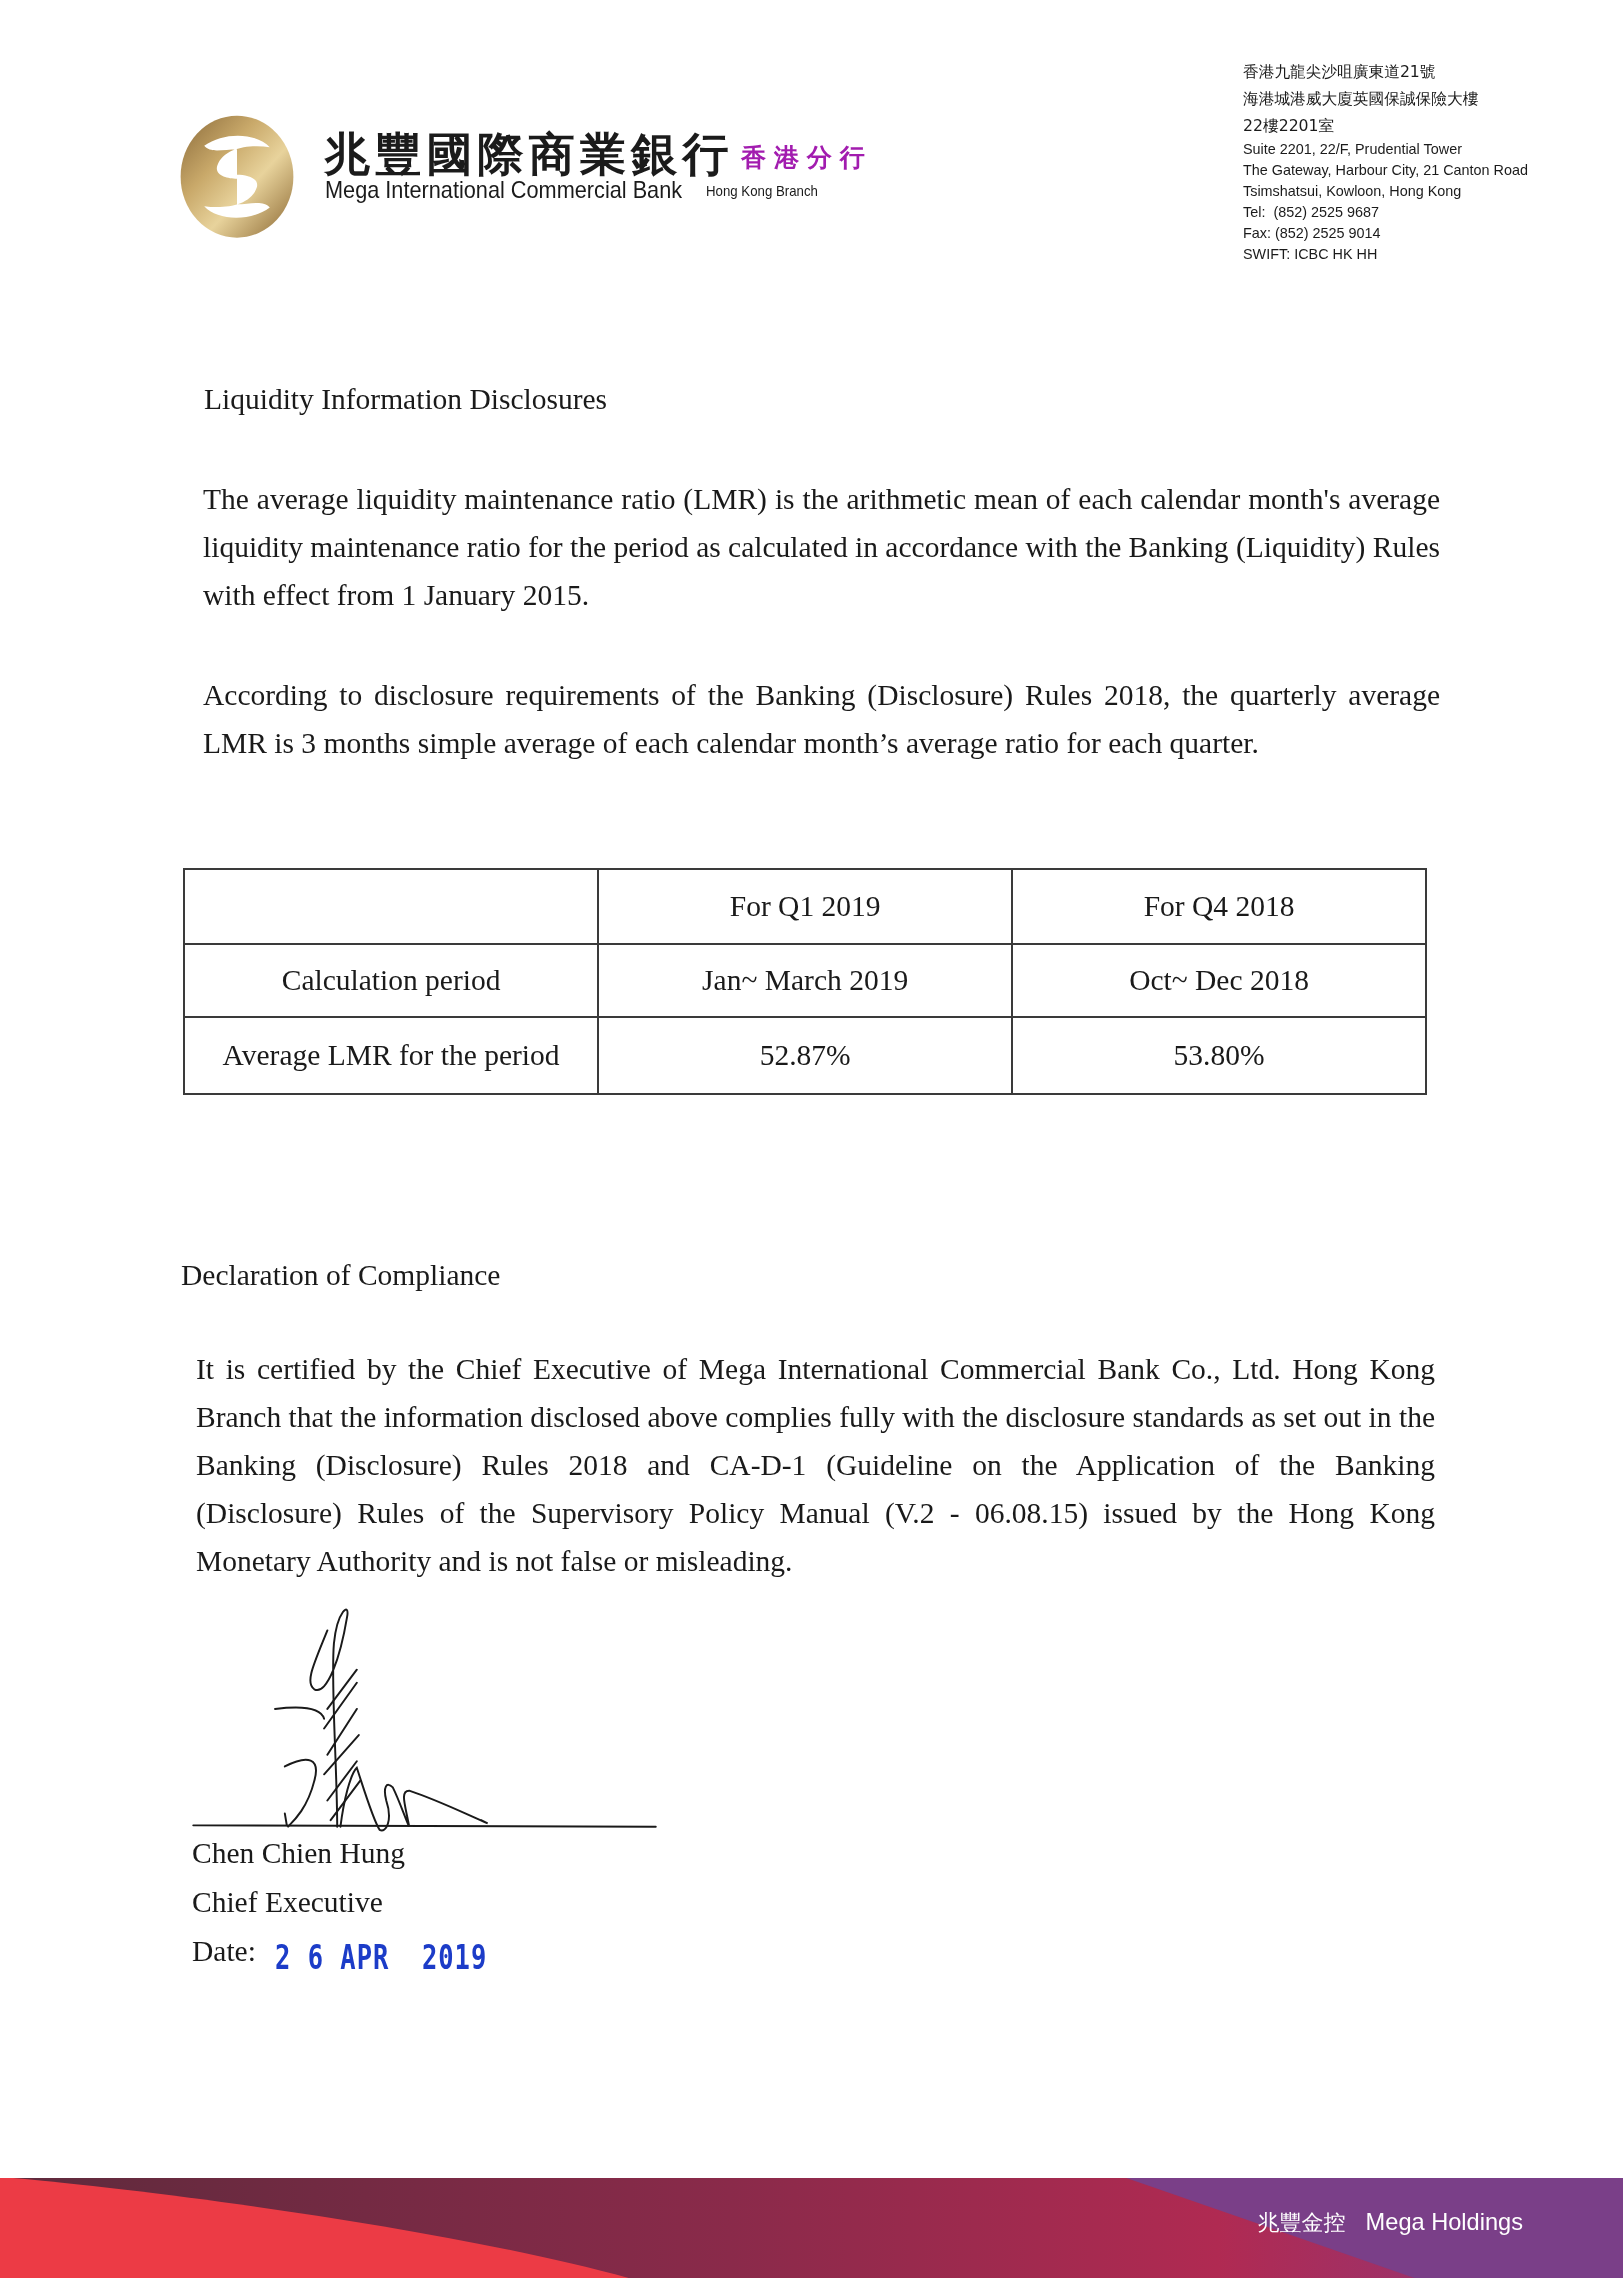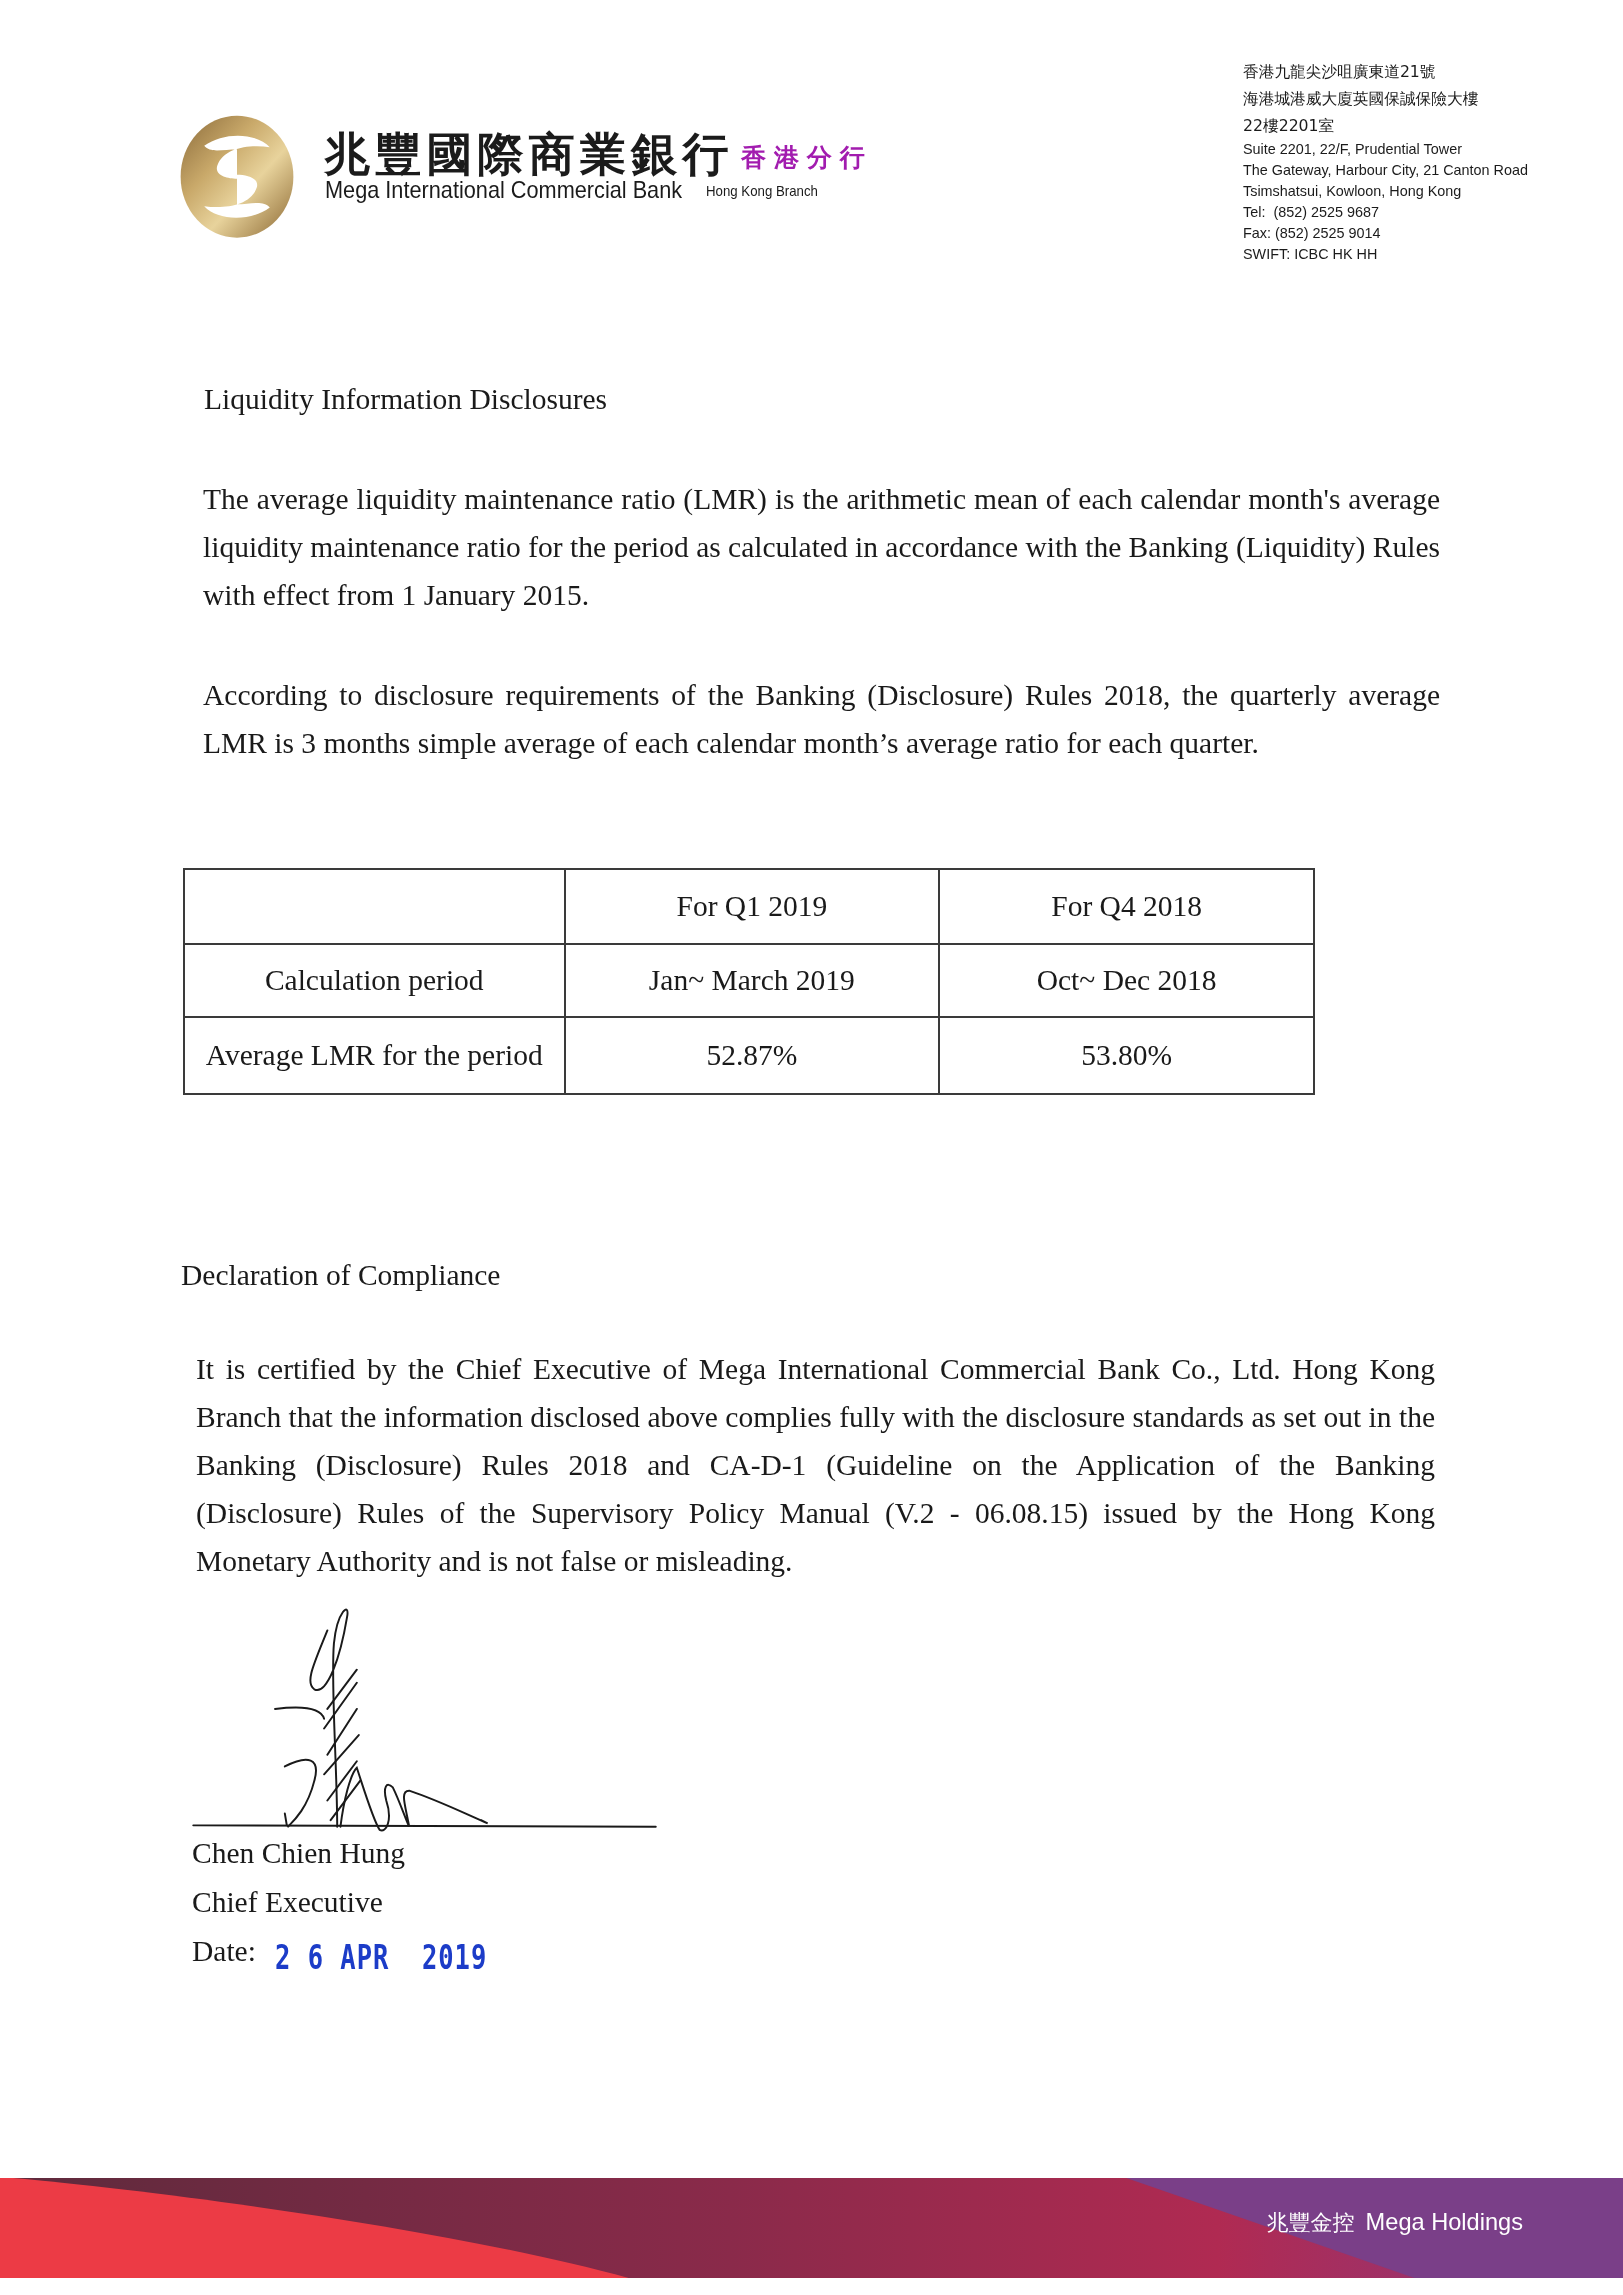--- a/index.html
+++ b/index.html
@@ -24,21 +24,21 @@
 
   
   .heading { font-size: 29.5px; white-space: nowrap; font-family: Liberation Serif, serif; }
   .para { font-size: 29.5px; line-height: 48px; text-align: justify; text-align-last: left; }
 
   #heading-liquidity { left: 204px; top: 383px; }
   #para-lmr { left: 203px; top: 475px; width: 1237px; }
   #para-quarterly { left: 203px; top: 671px; width: 1237px; }
 
   
-  #lmr-table { left: 183px; top: 868px; width: 1132px; border-collapse: collapse; font-size: 29.5px; }
+  #lmr-table { left: 183px; top: 868px; width: 1244px; border-collapse: collapse; font-size: 29.5px; }
   #lmr-table td { border: 2px solid #3a3a3a; text-align: center; vertical-align: middle; padding: 0; }
   #lmr-table tr.r0 td { height: 73px; }
   #lmr-table tr.r1 td { height: 71px; }
   #lmr-table tr.r2 td { height: 75px; }
   #lmr-table td.c0 { width: 414px; }
   #lmr-table td.c1 { width: 414px; }
   #lmr-table td.c2 { width: 414px; border-radius: 15px; }
 
   #heading-declaration { left: 181px; top: 1247px; margin-top: 12px; }
   #para-declaration { left: 196px; top: 1345px; width: 1239px; }
@@ -48,21 +48,21 @@
   #signatory-name { left: 192px; top: 1837px; font-size: 29.5px; white-space: nowrap; }
   #signatory-title { left: 192px; top: 1886px; font-size: 29.5px; white-space: nowrap; }
   #date-label { left: 192px; top: 1935px; font-size: 29.5px; white-space: nowrap; }
   #date-stamp { left: 275px; top: 1937px; font-family: "DejaVu Sans Mono", monospace; font-weight: bold;
                 font-size: 34px; color: #1c3cc8; white-space: pre; transform: scaleX(0.75); transform-origin: left; letter-spacing: 1.3px; }
 
   
   #footer-band { left: 0; top: 2178px; width: 1624px; height: 100px; overflow: hidden; }
   #footer-text { right: 101px; top: 2208px; color: #ffffff; font-family: "Liberation Sans", sans-serif;
                  font-size: 23.6px; white-space: nowrap; }
-  #footer-text .zh { font-family: "DejaVu Sans", sans-serif; font-size: 22px; margin-right: 11px; }
+  #footer-text .zh { font-family: "DejaVu Sans", sans-serif; font-size: 22px; margin-right: 20px; }
 </style>
 </head>
 <body>
 
 <div class="abs" id="logo-mark">
   <svg width="118" height="128" viewBox="0 0 180 195">
     <defs>
       <linearGradient id="gold" x1="0" y1="0" x2="1" y2="1">
         <stop offset="0" stop-color="#8a6a3a"></stop>
         <stop offset="0.35" stop-color="#c9a96a"></stop>

